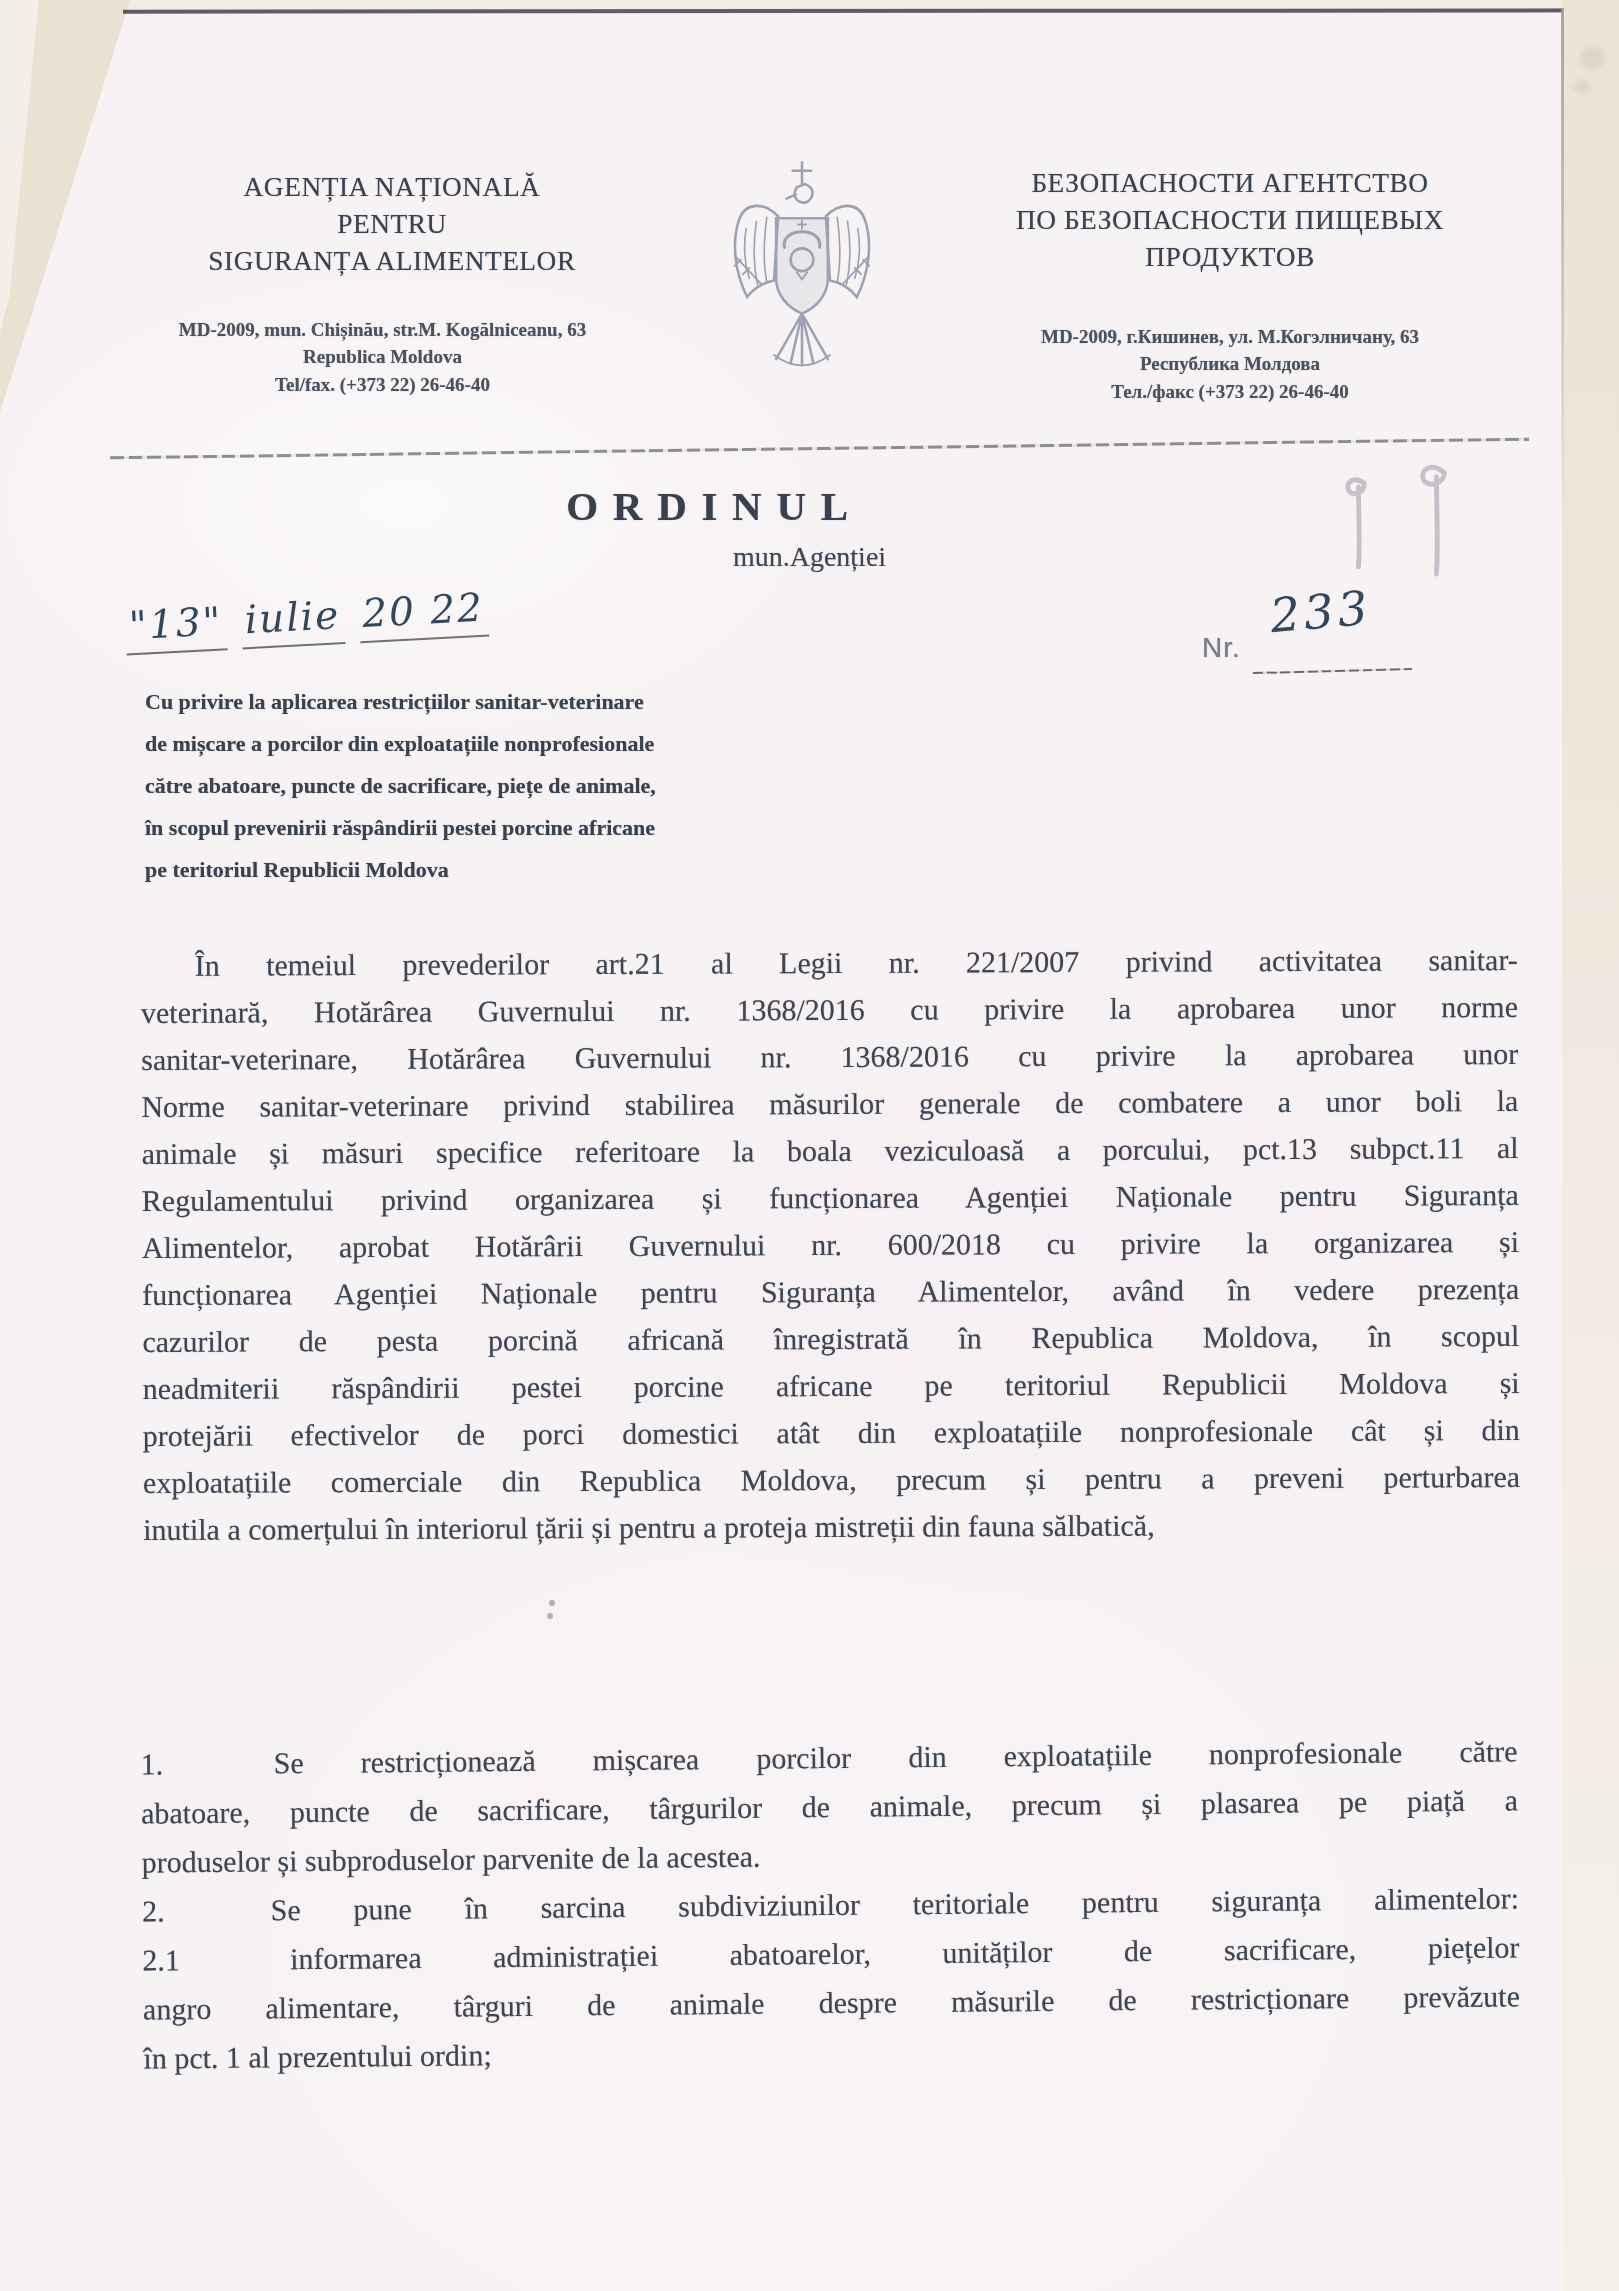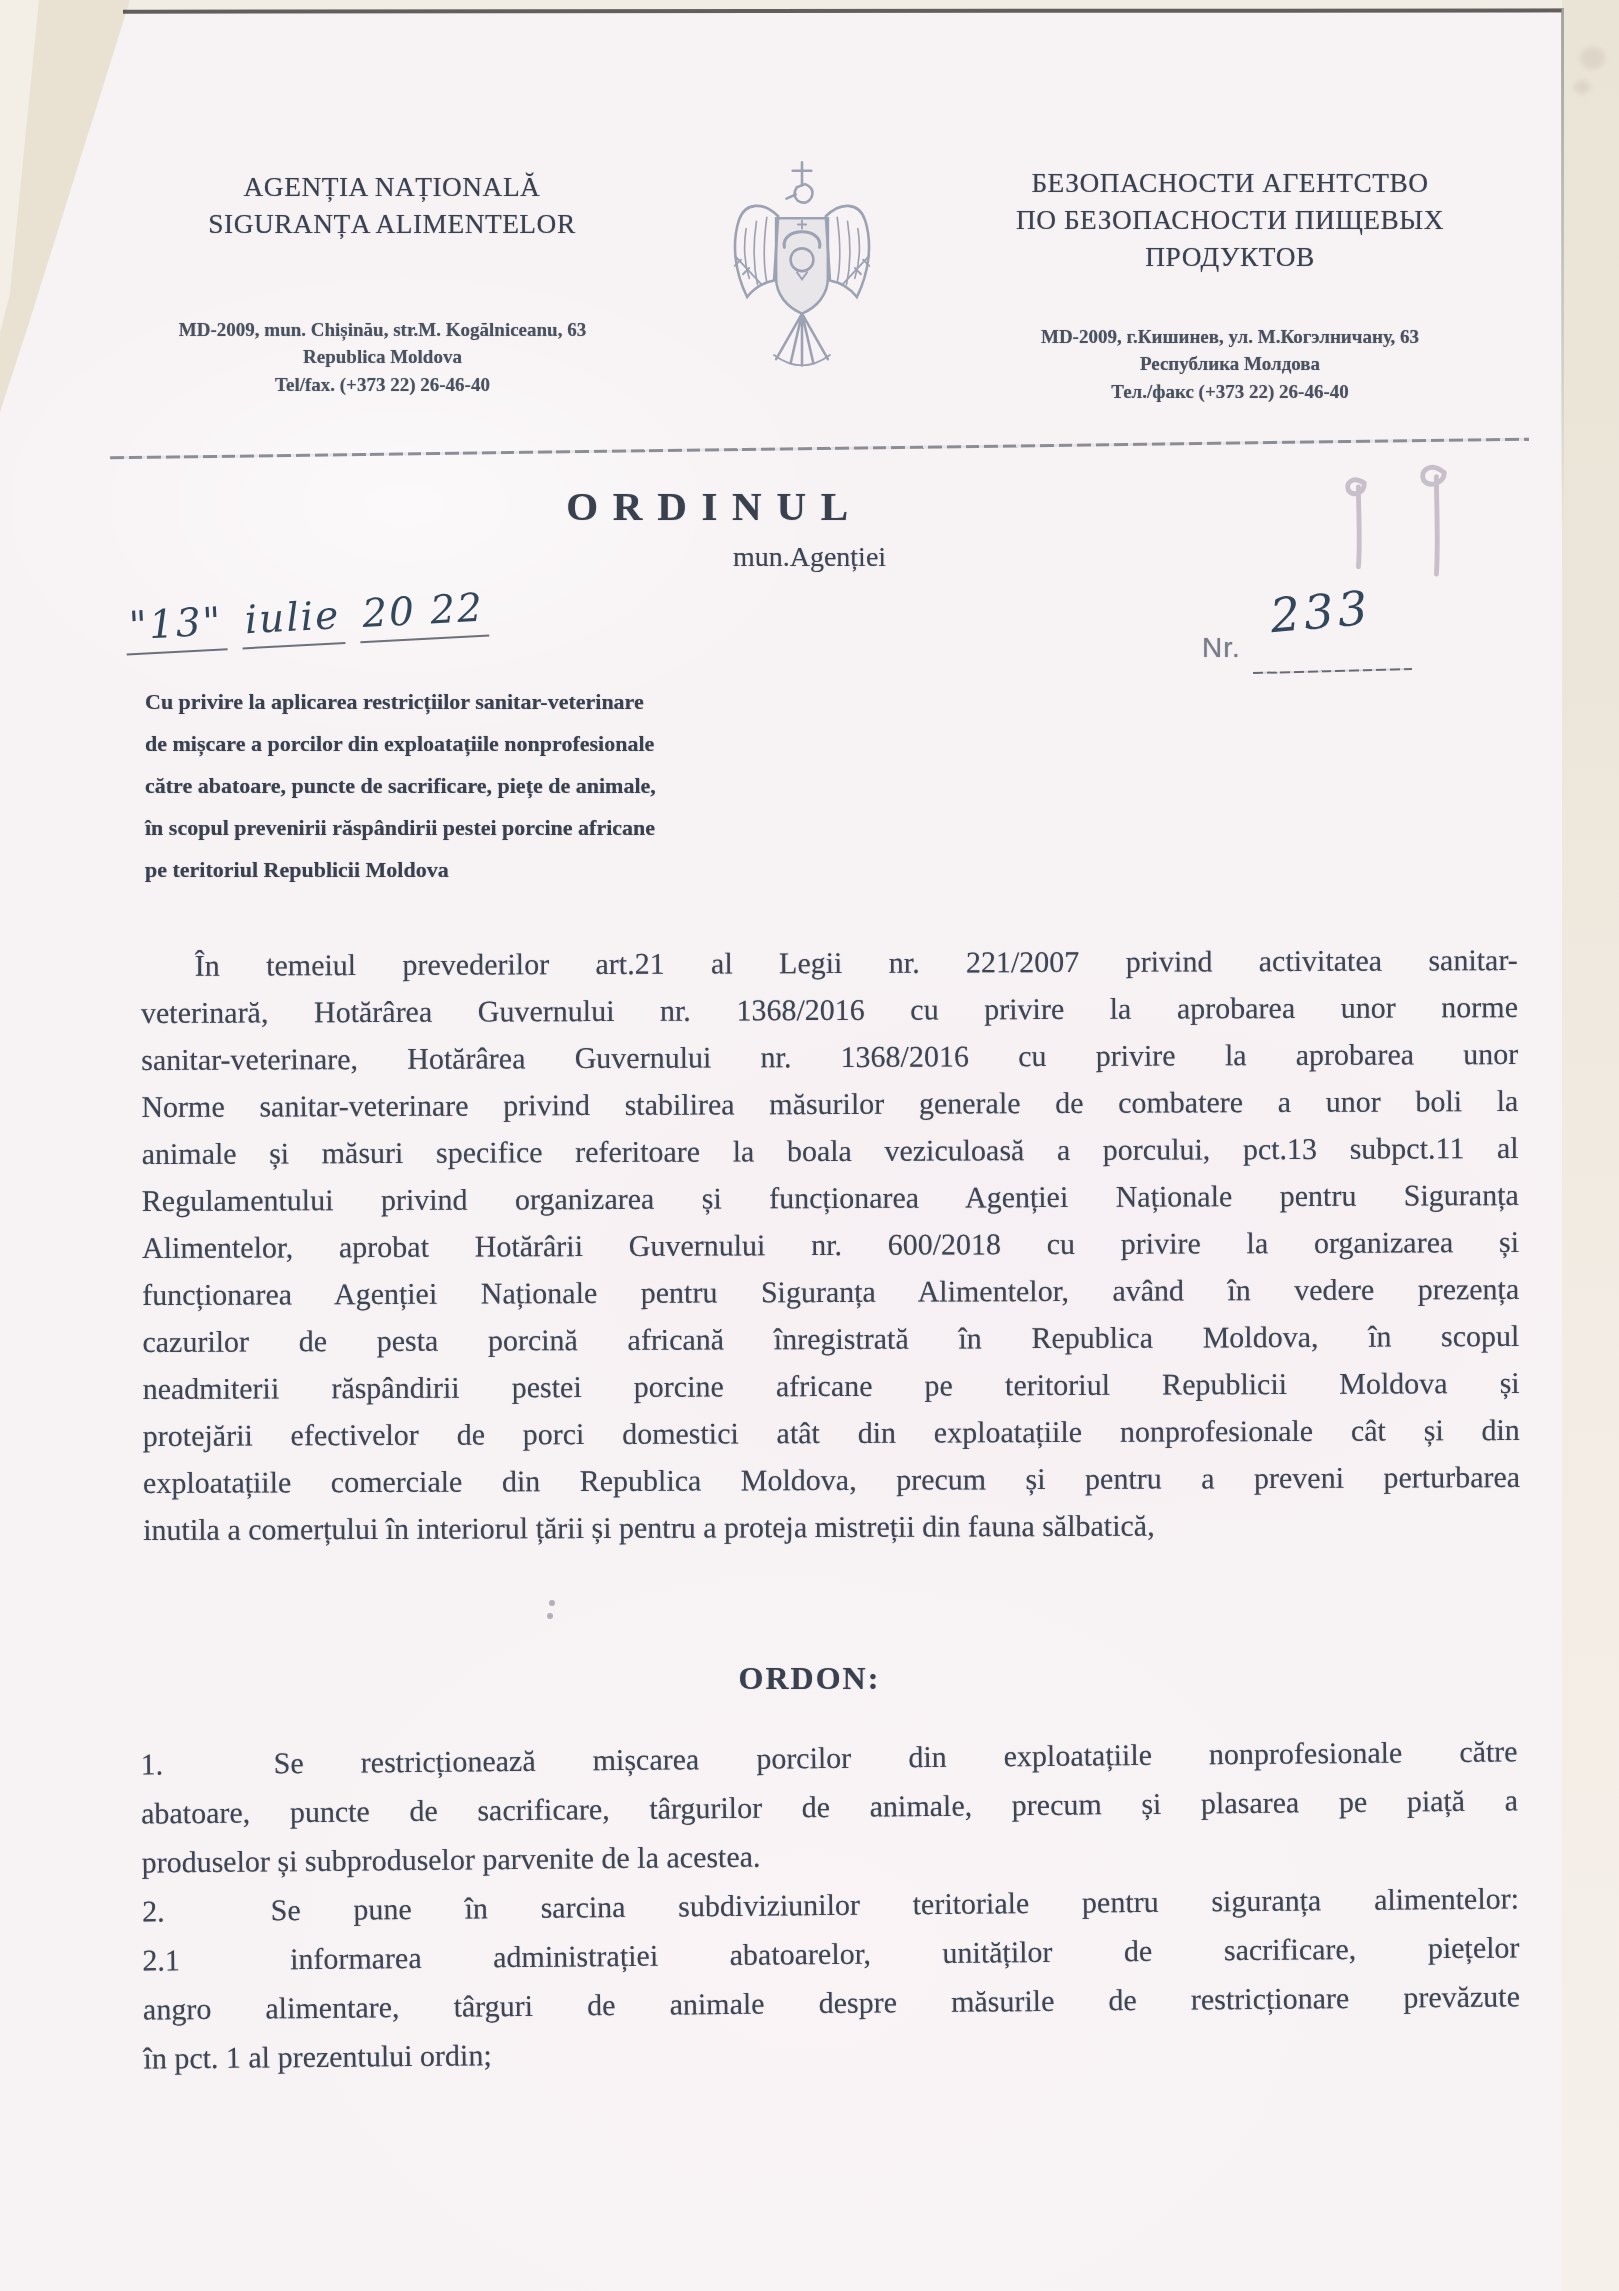--- a/index.html
+++ b/index.html
@@ -94,20 +94,21 @@
   <div class="abs top-edge-line"></div>
   <div class="abs right-strip"></div>
   <div class="abs right-edge-line"></div>
   <div class="abs smudge smudge1"></div>
   <div class="abs smudge smudge2"></div>
   <div class="abs ink-speck" style="top:1600px;left:549px;"></div>
   <div class="abs ink-speck" style="top:1613px;left:547px;"></div>
 
   <div class="abs hdr-left ctr org soft">
     <div>AGENȚIA NAȚIONALĂ</div>
+    <div>PENTRU</div>
     <div>SIGURANȚA ALIMENTELOR</div>
   </div>
   <div class="abs hdr-left-addr ctr addr soft">
     <div>MD-2009, mun. Chișinău, str.M. Kogălniceanu, 63</div>
     <div>Republica Moldova</div>
     <div>Tel/fax. (+373 22) 26-46-40</div>
   </div>
 
   <div class="abs emblem">
     <svg viewBox="0 0 170 215" width="176" height="225" fill="none" stroke="#8d95a8" stroke-width="2.5" stroke-linecap="round">
@@ -184,21 +185,20 @@
     <div class="jl">Regulamentului privind organizarea și funcționarea Agenției Naționale pentru Siguranța</div>
     <div class="jl">Alimentelor, aprobat Hotărârii Guvernului nr. 600/2018 cu privire la organizarea și</div>
     <div class="jl">funcționarea Agenției Naționale pentru Siguranța Alimentelor, având în vedere prezența</div>
     <div class="jl">cazurilor de pesta porcină africană înregistrată în Republica Moldova, în scopul</div>
     <div class="jl">neadmiterii răspândirii pestei porcine africane pe teritoriul Republicii Moldova și</div>
     <div class="jl">protejării efectivelor de porci domestici atât din exploatațiile nonprofesionale cât și din</div>
     <div class="jl">exploatațiile comerciale din Republica Moldova, precum și pentru a preveni perturbarea</div>
     <div>inutila a comerțului în interiorul țării și pentru a proteja mistreții din fauna sălbatică,</div>
   </div>
 
-  <div class="abs ordon ctr soft">ORDON:</div>
 
   <div class="abs points soft">
     <div class="jl"><span class="num">1.</span> <span>Se restricționează mișcarea porcilor din exploatațiile nonprofesionale către</span></div>
     <div class="jl">abatoare, puncte de sacrificare, târgurilor de animale, precum și plasarea pe piață a</div>
     <div>produselor și subproduselor parvenite de la acestea.</div>
     <div class="jl"><span class="num">2.</span> <span>Se pune în sarcina subdiviziunilor teritoriale pentru siguranța alimentelor:</span></div>
     <div class="jl"><span class="num">2.1</span> <span>informarea administrației abatoarelor, unităților de sacrificare, piețelor</span></div>
     <div class="jl">angro alimentare, târguri de animale despre măsurile de restricționare prevăzute</div>
     <div>în pct. 1 al prezentului ordin;</div>
   </div>

